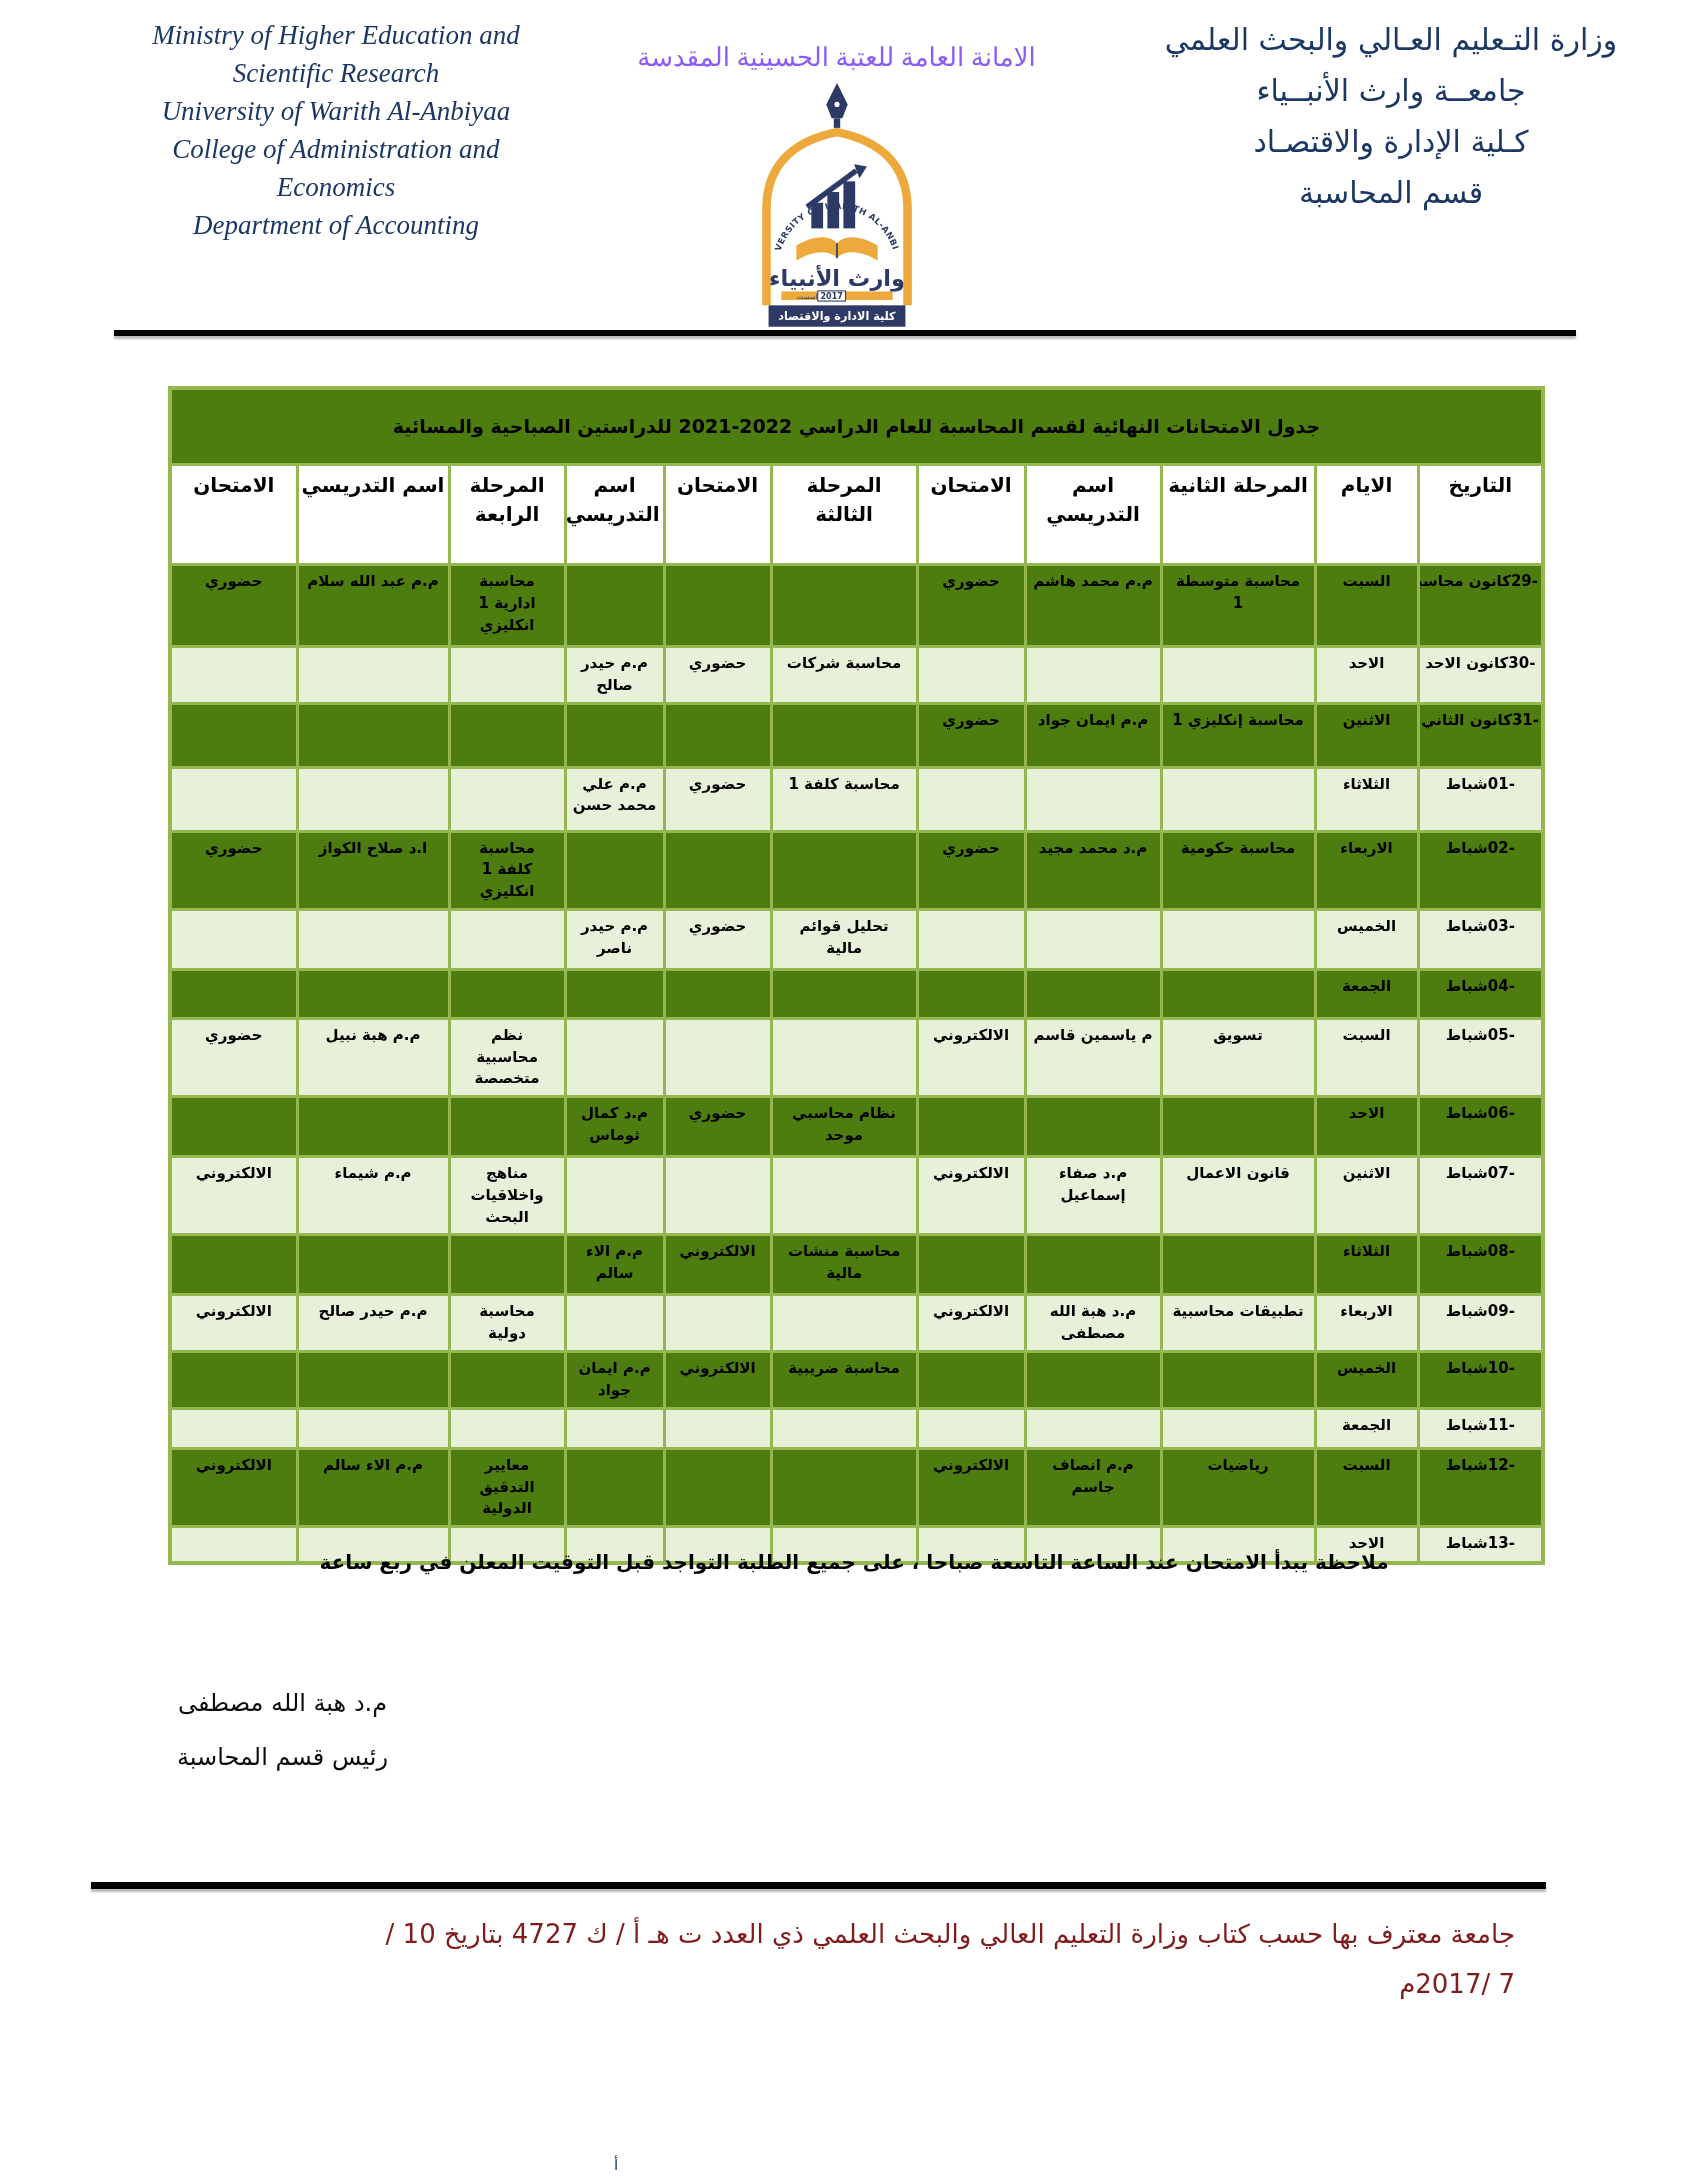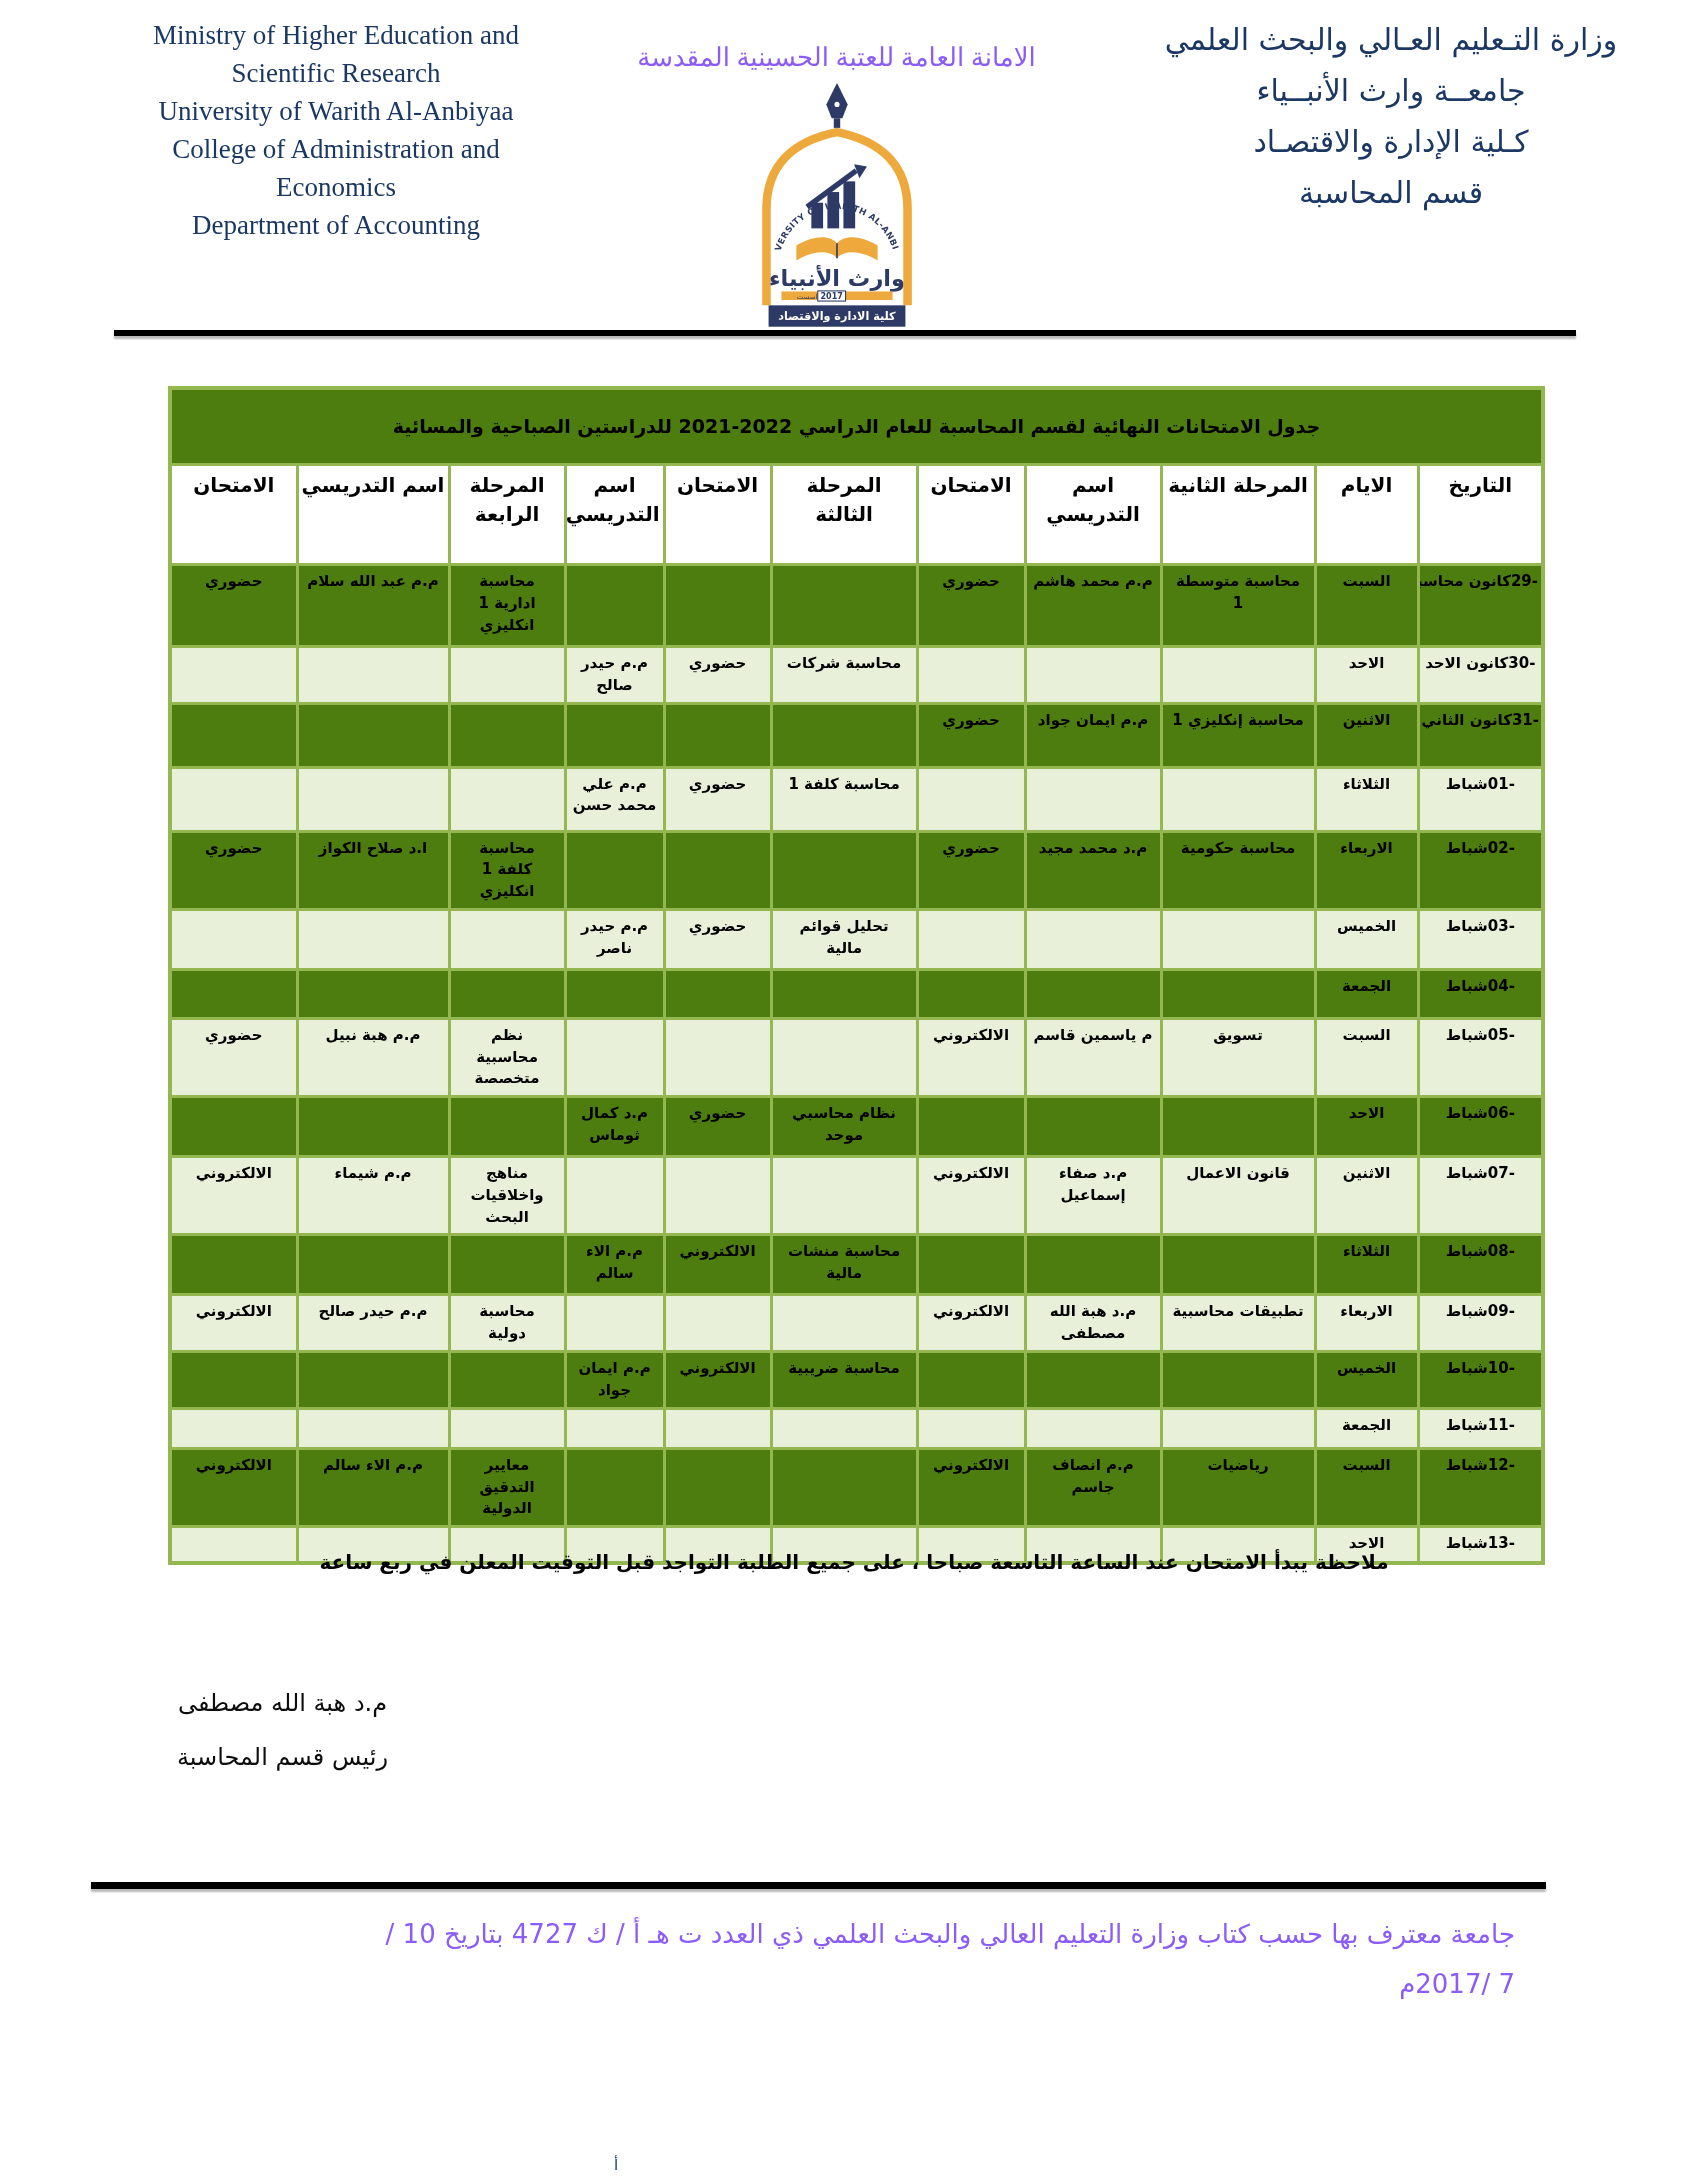--- a/index.html
+++ b/index.html
@@ -2,21 +2,21 @@
 <html lang="ar"><head>
 <meta charset="utf-8">
 <style>
   html,body{margin:0;padding:0;background:#fff;}
   #page{position:relative;width:1683px;height:2178px;background:#ffffff;overflow:hidden;
         font-family:"DejaVu Sans",sans-serif;}
 
   
   .eng-block{position:absolute;left:59px;top:16px;width:554px;text-align:center;
              font-family:"Liberation Serif",serif;font-size:27px;line-height:38px;
-             color:#1b3764;white-space:pre-line;}
+             color:#1b3764;white-space:pre-line;font-style:italic;}
   .center-block{position:absolute;left:616px;top:42px;width:441px;text-align:center;}
   .center-title{font-family:"Liberation Serif",serif;font-size:26px;color:#8b5cf6;
                 direction:rtl;}
   .logo-wrap{margin:10px auto 0 auto;width:178px;}
   .ar-block{position:absolute;left:1089px;top:14px;width:604px;text-align:center;
             direction:rtl;font-size:30px;line-height:51px;color:#1b3764;white-space:pre-line;}
 
   .rule{position:absolute;background:#000;}
   .rule-top{left:114px;top:330px;width:1462px;height:6px;box-shadow:0 3px 2px rgba(130,130,130,.55);}
   .rule-bottom{left:91px;top:1882px;width:1455px;height:7px;box-shadow:0 3px 2px rgba(130,130,130,.55);}
@@ -34,21 +34,21 @@
   table.exam tr.shaded td{background:#e9f0da;}
   table.exam td:first-child{white-space:nowrap;}
 
   
   .note{position:absolute;left:168px;top:1550px;width:1372px;text-align:center;direction:rtl;
         font-weight:bold;font-size:20px;color:#000000;}
   .sig{position:absolute;left:139px;top:1689px;width:287px;text-align:center;direction:rtl;
        font-size:24px;color:#0d0d0d;}
   .sig .sig-name{margin-bottom:26px;}
   .footer-recognition{position:absolute;left:89px;top:1909px;width:1426px;direction:rtl;
-        text-align:right;font-size:26px;line-height:50px;color:#8b5cf6;padding-right:12px;}
+        text-align:right;font-size:26px;line-height:50px;color:#7f1d1d;padding-right:12px;}
   .footer-address{position:absolute;left:139px;top:2010px;width:1358px;direction:rtl;
         text-align:justify;text-align-last:justify;font-size:26px;color:#1b3764;}
   .partial-char{position:absolute;left:614px;top:2156px;font-size:15px;color:#1b3764;}
 </style>
 </head>
 <body>
 
 <div id="page">
 
   <div class="eng-block">Ministry of Higher Education and

